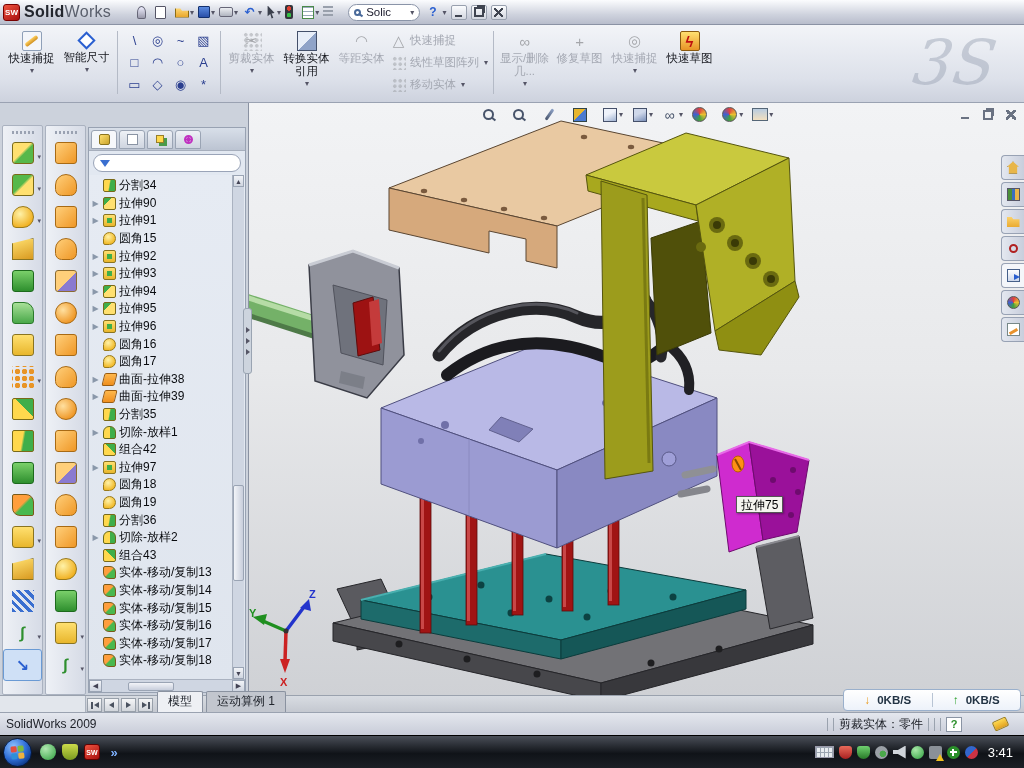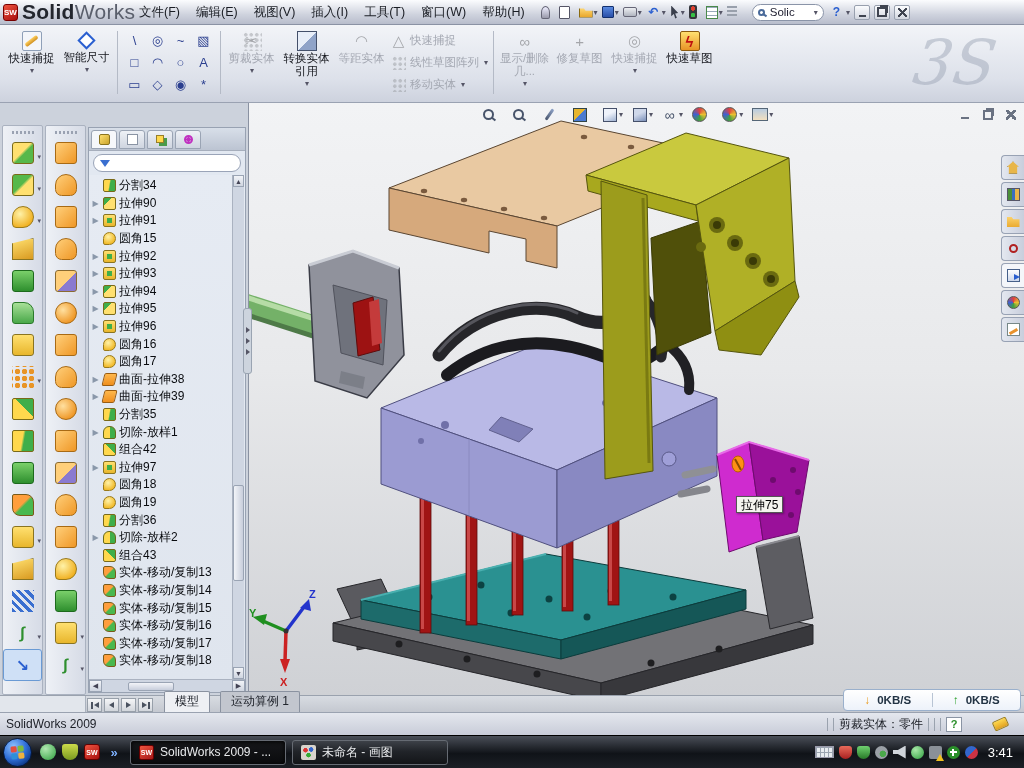--- a/index.html
+++ b/index.html
@@ -6,21 +6,21 @@
   *{box-sizing:border-box;}
   body{font-family:"Liberation Sans","DejaVu Sans",sans-serif;}
   .screen{position:relative;width:1024px;height:768px;overflow:hidden;background:#ccd2dc;}
 
   
   .titlebar{position:absolute;left:0;top:0;width:1024px;height:25px;display:flex;align-items:center;
     background:linear-gradient(#fbfcfe,#cfd3de 60%,#b8bdcc);border-bottom:1px solid #8a92a4;padding:0 3px;gap:2px;}
   .brand{display:flex;align-items:center;gap:4px;width:126px;flex:none;}
   .swcube{width:17px;height:17px;border-radius:3px;background:linear-gradient(145deg,#f05540,#a80f0f);
     color:#fff;font-size:8px;font-weight:bold;display:flex;align-items:center;justify-content:center;border:1px solid #700;}
-  .bname{font-size:21px;color:#23262e;letter-spacing:.3px;white-space:nowrap;text-align:right;}
+  .bname{font-size:16px;color:#23262e;letter-spacing:.3px;white-space:nowrap;text-align:right;}
   .bname b{font-weight:bold;}
   .bname span{color:#5a5f6c;font-weight:normal;}
   .menus{display:flex;flex:none;}
   .menu{font-size:12.5px;color:#1a1d24;padding:3px 8px;white-space:nowrap;cursor:default;}
   .qtools{display:flex;align-items:center;flex:none;margin-left:4px;}
   .qt{display:flex;align-items:center;padding:0 2px;}
   .qi{width:15px;height:15px;display:flex;align-items:center;justify-content:center;font-style:normal;}
   .qi u{text-decoration:none;font-size:12px;color:#2a5fd0;}
   .dd{font-size:8px;color:#556;font-style:normal;margin-left:1px;}
   .qt-pin{width:9px;height:13px;background:linear-gradient(#eef,#99a);border-radius:50% 50% 2px 2px;border:1px solid #667;}
@@ -190,21 +190,21 @@
   .splitctl i{width:0;height:0;border-top:3px solid transparent;border-bottom:3px solid transparent;border-left:4px solid #556;}
 
   
   .doctabs{position:absolute;left:0;top:695px;width:1024px;height:17px;display:flex;align-items:flex-end;
     background:linear-gradient(#d8dce2,#c4c8d0);border-top:1px solid #9aa2ae;}
   .dtspace{width:86px;height:100%;background:#e2e6ec;border-right:1px solid #aab2be;flex:none;}
   .dnav{width:15px;height:14px;margin:0 1px;background:linear-gradient(#f4f5f7,#d2d6dc);border:1px solid #98a0aa;display:flex;align-items:center;justify-content:center;gap:1px;}
   .tri-l{width:0;height:0;border-top:3px solid transparent;border-bottom:3px solid transparent;border-right:5px solid #4a5260;}
   .tri-r{width:0;height:0;border-top:3px solid transparent;border-bottom:3px solid transparent;border-left:5px solid #4a5260;}
   .nbar{width:2px;height:7px;background:#4a5260;}
-  .dtab{padding:1px 10px 2px;font-size:12px;border:1px solid #8a92a0;border-bottom:none;background:#c2c6ce;color:#22262e;margin-left:10px;border-radius:2px 2px 0 0;white-space:nowrap;}
+  .dtab{padding:1px 10px 2px;font-size:12px;border:1px solid #8a92a0;border-bottom:none;background:#c2c6ce;color:#22262e;margin-left:3px;border-radius:2px 2px 0 0;white-space:nowrap;}
   .dtab.active{background:#eef0f4;}
   .statusbar{position:absolute;left:0;top:712px;width:1024px;height:23px;display:flex;align-items:center;
     background:linear-gradient(#e4e7ee,#c8ccd8);border-top:1px solid #9aa2b0;padding:0 6px;font-size:12px;color:#1a1d24;}
   .sb-right{margin-left:auto;display:flex;align-items:center;gap:5px;}
   .ssep{width:1px;height:13px;background:#9aa2ae;}
   .sb-help{width:16px;height:15px;background:#fff;border:1px solid #8a94a4;color:#2a8f2a;font-weight:bold;font-size:11px;display:flex;align-items:center;justify-content:center;}
   .sb-tag{width:15px;height:10px;background:linear-gradient(#ffd84d,#e0a020);border:1px solid #9a7a10;border-radius:2px;transform:rotate(-24deg);margin:0 10px 0 26px;}
   .netoverlay{position:absolute;left:843px;top:689px;width:178px;height:22px;z-index:40;display:flex;align-items:center;
     background:linear-gradient(#ffffff,#edf2fa);border:1px solid #9ab0cc;border-radius:4px;font-size:11.5px;font-weight:bold;color:#223344;}
   .nd{flex:1;display:flex;align-items:center;justify-content:center;gap:7px;}
@@ -256,30 +256,20 @@
 </head>
 <body>
 
 <div class="screen">
 
   <div class="titlebar">
     <div class="brand">
       <span class="swcube">SW</span>
       <span class="bname"><b>Solid</b><span>Works</span></span>
     </div>
-    <nav class="menus">
-
-    <span class="menu">文件(F)</span>
-        <span class="menu">编辑(E)</span>
-        <span class="menu">视图(V)</span>
-        <span class="menu">插入(I)</span>
-        <span class="menu">工具(T)</span>
-        <span class="menu">窗口(W)</span>
-        <span class="menu">帮助(H)</span>
-      </nav>
     <div class="qtools">
 
     <span class="qt">
           <i class="qi qt-pin">
             <u></u>
           </i>
           <em class="dd" style="visibility: hidden;">▾</em>
         </span>
         <span class="qt">
           <i class="qi qt-new">
@@ -1135,35 +1125,20 @@
         <i class="ql ql-shield">
           <u></u>
         </i>
         <i class="ql ql-sw">
           <u>SW</u>
         </i>
         <i class="ql ql-chev">
           <u>»</u>
         </i>
       </span>
-    <span style="display:flex;gap:6px;">
-
-    <span class="twin active">
-          <i class="tbi tb-sw">
-            <u>SW</u>
-          </i>
-          <span class="twlabel">SolidWorks 2009 - ...</span>
-        </span>
-        <span class="twin">
-          <i class="tbi tb-paint">
-            <u></u>
-          </i>
-          <span class="twlabel">未命名 - 画图</span>
-        </span>
-      </span>
     <span class="tray">
 
     <i class="tr tr-kbd"></i>
         <i class="tr tr-shield-red"></i>
         <i class="tr tr-shield-green"></i>
         <i class="tr tr-gray-check"></i>
         <i class="tr tr-speaker"></i>
         <i class="tr tr-green"></i>
         <i class="tr tr-warn"></i>
         <i class="tr tr-plus"></i>

